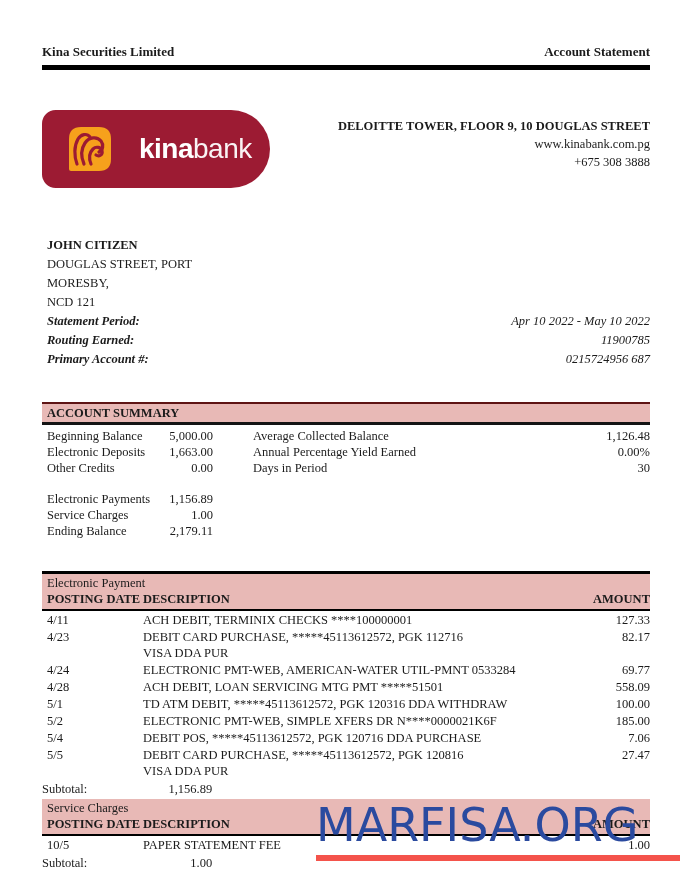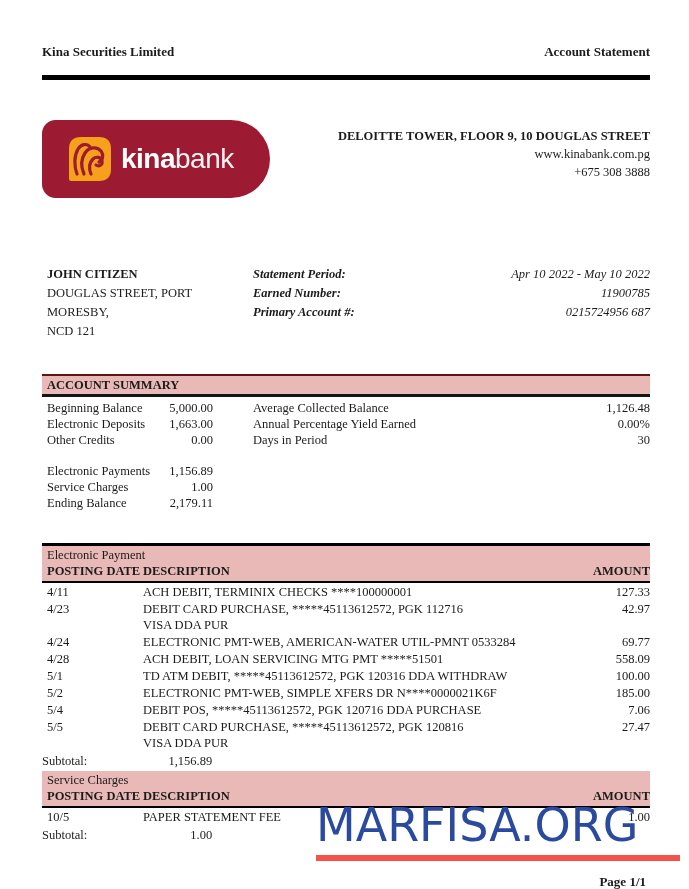--- a/index.html
+++ b/index.html
@@ -7,37 +7,37 @@
     --blue:#2A4A9F; --red:#F4534B; --ink:#1B1B1B;
   }
   *{margin:0;padding:0;box-sizing:border-box;}
   html,body{background:#ffffff;}
   .page{position:relative;width:689px;height:889px;background:#fff;overflow:hidden;
         font-family:"Liberation Serif",serif;color:var(--ink);}
   .content{position:absolute;left:42px;top:0;width:608px;}
 
   
   .doc-header{display:flex;justify-content:space-between;align-items:flex-end;
-              padding-top:44px;padding-bottom:16px;border-bottom:5px solid #000;
+              padding-top:44px;padding-bottom:6px;border-bottom:5px solid #000;
               font-weight:bold;font-size:13px;line-height:15px;}
 
   
   .brand-row{margin-top:40px;display:flex;justify-content:space-between;align-items:flex-start;}
   .logo{width:228px;height:78px;background:var(--maroon);
         border-radius:14px 40px 40px 14px;display:flex;align-items:center;
-        padding-left:26px;gap:9px;}
+        padding-left:26px;gap:27px;}
   .logo-text{font-family:"Liberation Sans",sans-serif;font-size:28px;color:#fff;
              letter-spacing:-0.5px;line-height:28px;}
   .logo-text .lt-bold{font-weight:700;}
   .logo-text .lt-light{font-weight:300;opacity:.95;}
   .bank-address{text-align:right;font-size:12.5px;line-height:18px;padding-top:7px;}
   .addr-bold{font-weight:bold;}
 
   
-  .customer-row{margin-top:67px;display:flex;font-size:12.5px;line-height:19px;padding-left:5px;}
+  .customer-row{margin-top:48px;display:flex;font-size:12.5px;line-height:19px;padding-left:5px;flex-direction:column;}
   .customer{width:206px;}
   .cust-name{font-weight:bold;}
   .stmt-info{flex:1;font-style:italic;}
   .stmt-row{display:flex;}
   .stmt-label{font-weight:bold;}
   .stmt-value{flex:1;text-align:right;}
 
   
   .summary-section{margin-top:33px;}
   .section-bar{background:var(--pink);border-top:2px solid #5E1414;border-bottom:3px solid #141414;
@@ -111,21 +111,21 @@
         <div class="cust-name">JOHN CITIZEN</div>
         <div>DOUGLAS STREET, PORT MORESBY,</div>
         <div>NCD 121</div>
       </div>
       <div class="stmt-info" id="stmt-rows">
           <div class="stmt-row">
             <span class="stmt-label">Statement Period:</span>
             <span class="stmt-value">Apr 10 2022 - May 10 2022</span>
           </div>
           <div class="stmt-row">
-            <span class="stmt-label">Earned Number:</span>
+            <span class="stmt-label">Routing Earned:</span>
             <span class="stmt-value">11900785</span>
           </div>
           <div class="stmt-row">
             <span class="stmt-label">Primary Account #:</span>
             <span class="stmt-value">0215724956 687</span>
           </div>
         </div>
     </div>
 
     <div class="summary-section">
@@ -197,21 +197,21 @@
               <div class="desc-line">ACH DEBIT, TERMINIX CHECKS ****100000001</div>
             </span>
             <span class="col-amt">127.33</span>
           </div>
           <div class="txn-row">
             <span class="col-date">4/23</span>
             <span class="col-desc">
               <div class="desc-line">DEBIT CARD PURCHASE, *****45113612572, PGK 112716</div>
               <div class="desc-line">VISA DDA PUR</div>
             </span>
-            <span class="col-amt">42.97</span>
+            <span class="col-amt">82.17</span>
           </div>
           <div class="txn-row">
             <span class="col-date">4/24</span>
             <span class="col-desc">
               <div class="desc-line">ELECTRONIC PMT-WEB, AMERICAN-WATER UTIL-PMNT 0533284</div>
             </span>
             <span class="col-amt">69.77</span>
           </div>
           <div class="txn-row">
             <span class="col-date">4/28</span>

